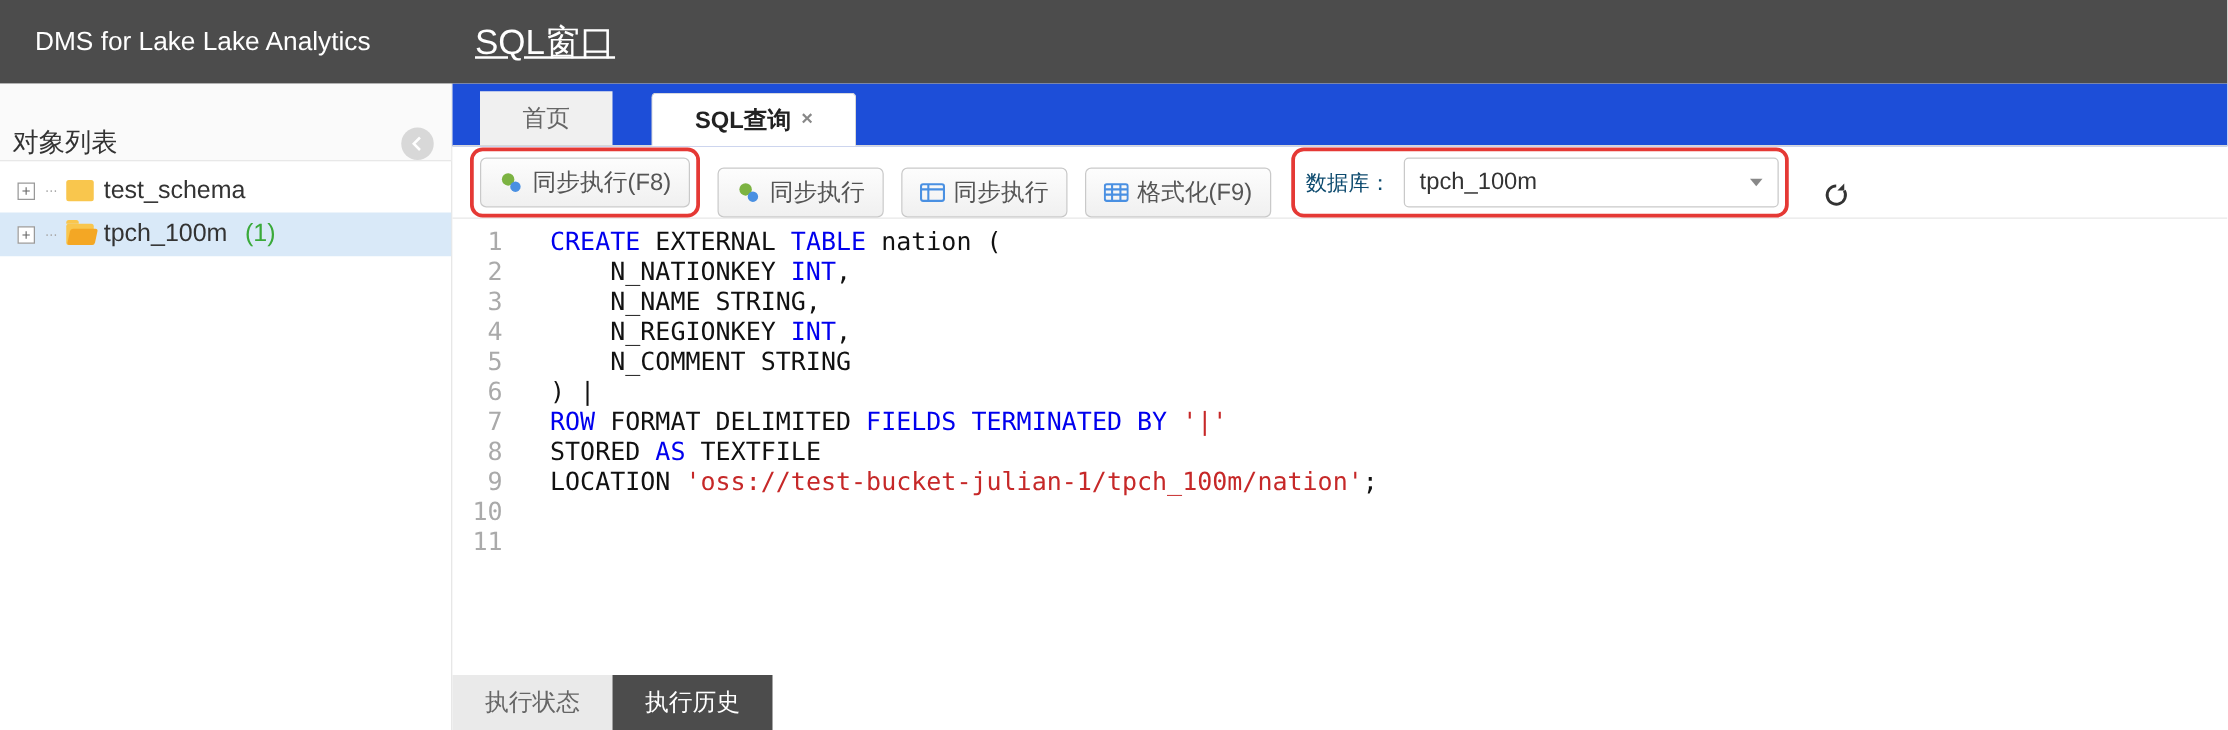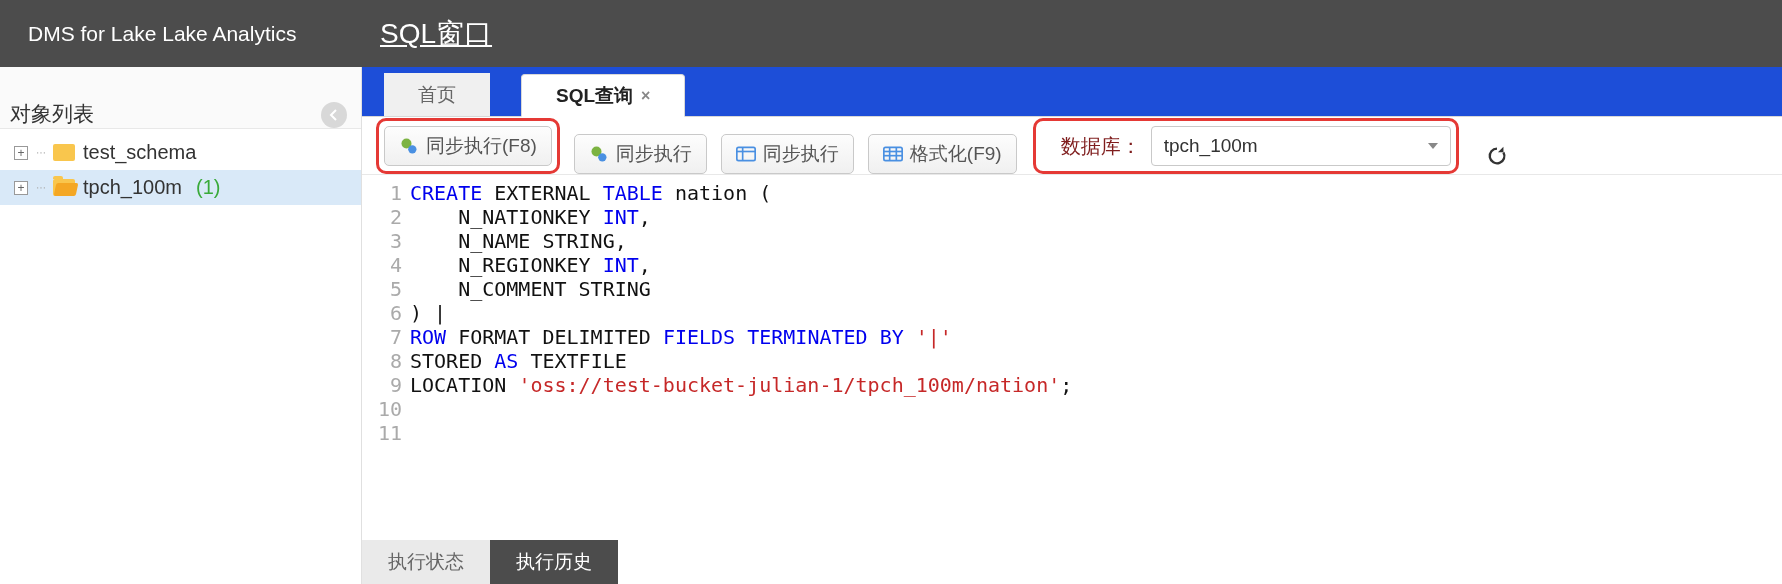--- a/index.html
+++ b/index.html
@@ -194,23 +194,23 @@
     }
     .gear-icon {
       width: 20px; height: 20px;
       color: #4caf50;
     }
     .table-icon {
       width: 20px; height: 16px;
       color: #4a90e2;
     }
     .db-label {
-      font-size: 20px;
-      color: #7f1d1d;
-      margin-left: 20px;
+      font-size: 17px;
+      color: #0c4a6e;
+      margin-left: 4px;
     }
     .db-select-wrap {
       display: flex;
       align-items: center;
     }
     .db-select {
       width: 300px;
       height: 40px;
       border: 1px solid #c9c9c9;
       border-radius: 4px;
@@ -250,20 +250,21 @@
       width: 48px;
       text-align: right;
       color: #aaa;
       padding-right: 8px;
       user-select: none;
     }
     .code {
       flex: 1;
       color: #111;
       white-space: pre;
+      margin-left: 30px;
     }
     .kw-blue { color: #0000ee; }
     .kw-red { color: #c62828; }
     .cursor-pipe { color: #111; }
     .bottom-tabs {
       height: 44px;
       display: flex;
     }
     .btab {
       padding: 0 26px;

